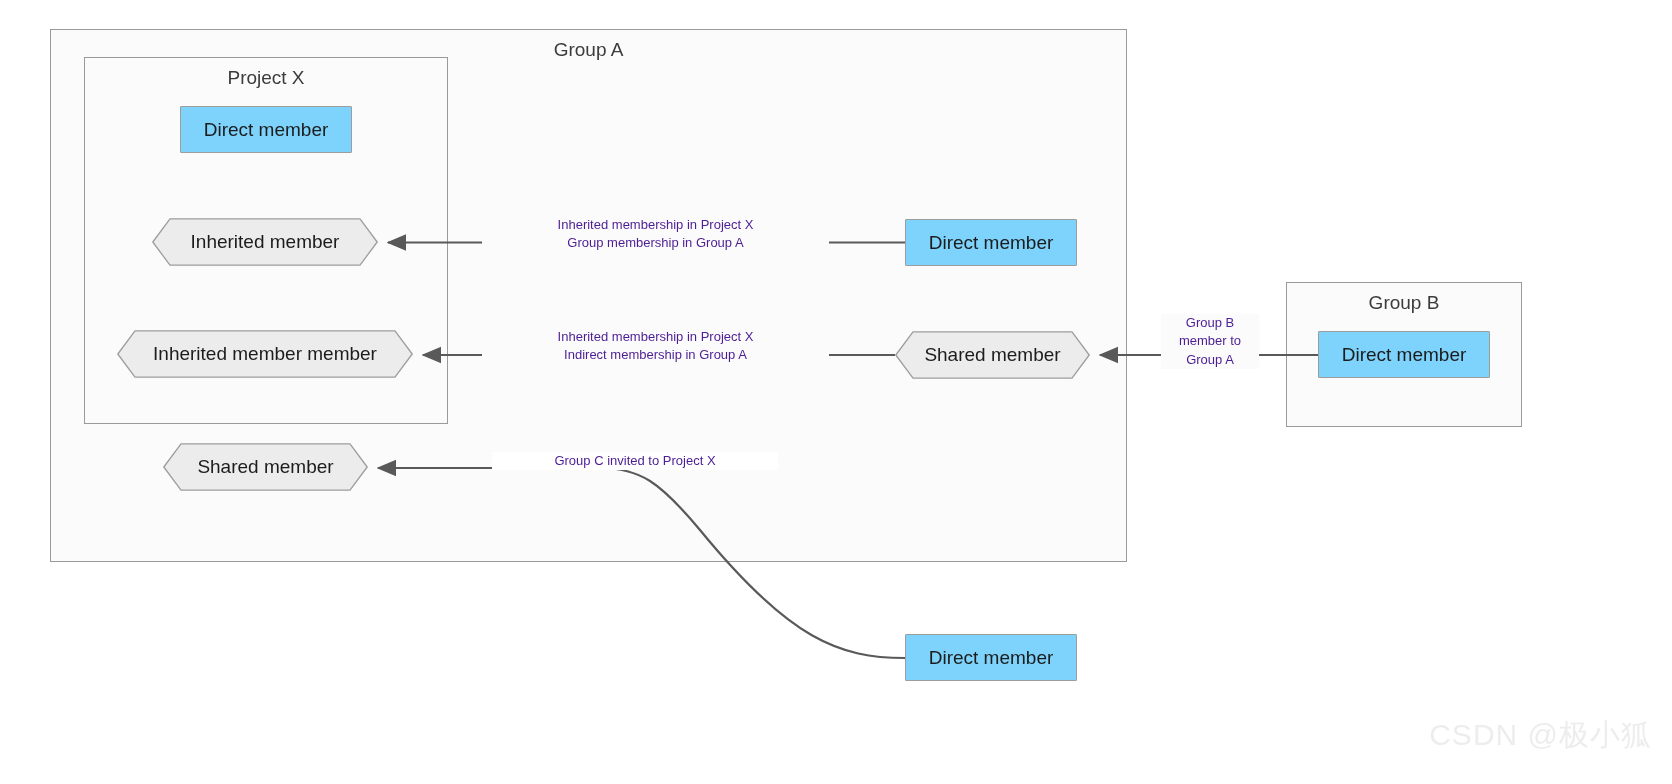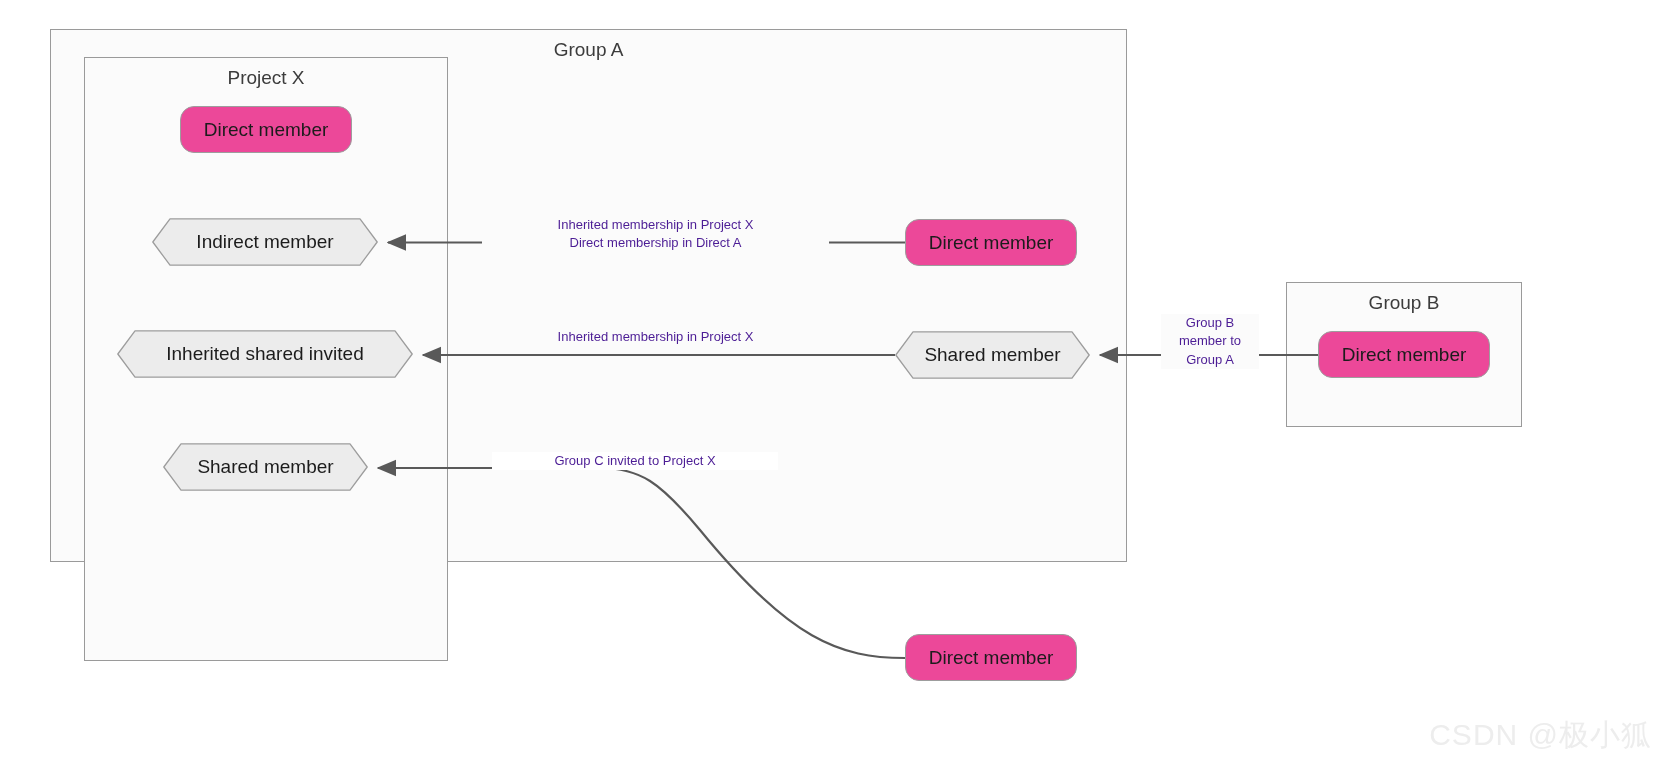--- a/index.html
+++ b/index.html
@@ -41,23 +41,23 @@
     text-align: center;
     font-size: 19px;
     color: #3c3c3c;
     font-family: "Liberation Sans", sans-serif;
     white-space: nowrap;
   }
 
   
   .node-rect {
     position: absolute;
-    background: #ec4899;
+    background: #7dd3fc;
     border: 1px solid #9d9d9d;
-    border-radius: 14px;
+    border-radius: 1px;
     box-sizing: border-box;
     display: flex;
     align-items: center;
     justify-content: center;
     font-size: 19px;
     color: #1c1c1c;
     white-space: nowrap;
   }
 
   
@@ -113,21 +113,21 @@
 </style>
 </head>
 <body>
 
 <div id="canvas">
 
   <div class="container-box" id="box-group-a" style="left: 50px; top: 29px; width: 1077px; height: 533px;">
     <div class="container-title">Group A</div>
   </div>
 
-  <div class="container-box" id="box-project-x" style="left: 84px; top: 57px; width: 364px; height: 604px; padding-left: 16px;">
+  <div class="container-box" id="box-project-x" style="left: 84px; top: 57px; width: 364px; height: 367px; padding-left: 16px;">
     <div class="container-title">Project X</div>
   </div>
 
   <div class="container-box" id="box-group-b" style="left: 1286px; top: 282px; width: 236px; height: 145px;">
     <div class="container-title">Group B</div>
   </div>
 
 
   <svg id="edges" viewBox="0 0 1672 784" width="1672" height="784">
     <defs>
@@ -152,28 +152,28 @@
       <path d="M 905 658 C 840 658, 790 640, 700 530 C 660 482, 640 468, 600 468 L 378 468" stroke="#595959" stroke-width="2.2" fill="none" marker-end="url(#arrowhead)"></path>
     </g>
   </svg>
 
   <div class="node-rect" id="node-px-direct" style="left: 180px; top: 106px; width: 172px; height: 47px;">Direct member</div>
 
   <div class="node-hex" id="node-px-inherited" style="left: 152px; top: 218px; width: 226px; height: 48px;">
     <svg width="226" height="48" viewBox="0 0 226 48">
         <path d="M 18 0.8 L 208 0.8 L 225.2 24 L 208 47.2 L 18 47.2 L 0.8 24 Z" fill="#ececec" stroke="#9d9d9d" stroke-width="1.3" stroke-linejoin="round"></path>
       </svg>
-    <div class="hex-label">Indirect member</div>
+    <div class="hex-label">Inherited member</div>
   </div>
 
   <div class="node-hex" id="node-px-inherited-shared" style="left: 117px; top: 330px; width: 296px; height: 48px;">
     <svg width="296" height="48" viewBox="0 0 296 48">
         <path d="M 18 0.8 L 278 0.8 L 295.2 24 L 278 47.2 L 18 47.2 L 0.8 24 Z" fill="#ececec" stroke="#9d9d9d" stroke-width="1.3" stroke-linejoin="round"></path>
       </svg>
-    <div class="hex-label">Inherited shared invited</div>
+    <div class="hex-label">Inherited member member</div>
   </div>
 
   <div class="node-hex" id="node-px-shared" style="left: 163px; top: 443px; width: 205px; height: 48px;">
     <svg width="205" height="48" viewBox="0 0 205 48">
         <path d="M 18 0.8 L 187 0.8 L 204.2 24 L 187 47.2 L 18 47.2 L 0.8 24 Z" fill="#ececec" stroke="#9d9d9d" stroke-width="1.3" stroke-linejoin="round"></path>
       </svg>
     <div class="hex-label">Shared member</div>
   </div>
 
   <div class="node-rect" id="node-ga-direct" style="left: 905px; top: 219px; width: 172px; height: 47px;">Direct member</div>
@@ -184,24 +184,25 @@
       </svg>
     <div class="hex-label">Shared member</div>
   </div>
 
   <div class="node-rect" id="node-gb-direct" style="left: 1318px; top: 331px; width: 172px; height: 47px;">Direct member</div>
 
   <div class="node-rect" id="node-gc-direct" style="left: 905px; top: 634px; width: 172px; height: 47px;">Direct member</div>
 
   <div class="edge-label" id="edge-label-0" style="left: 482px; top: 216px; width: 343px;">
       <div>Inherited membership in Project X</div>
-      <div>Direct membership in Direct A</div>
+      <div>Group membership in Group A</div>
     </div>
   <div class="edge-label" id="edge-label-1" style="left: 482px; top: 328px; width: 343px;">
       <div>Inherited membership in Project X</div>
+      <div>Indirect membership in Group A</div>
     </div>
   <div class="edge-label" id="edge-label-2" style="left: 1161px; top: 314px; width: 94px;">
       <div>Group B</div>
       <div>member to</div>
       <div>Group A</div>
     </div>
   <div class="edge-label plain-bg" id="edge-label-3" style="left: 492px; top: 452px; width: 282px;">
       <div>Group C invited to Project X</div>
     </div>
 

